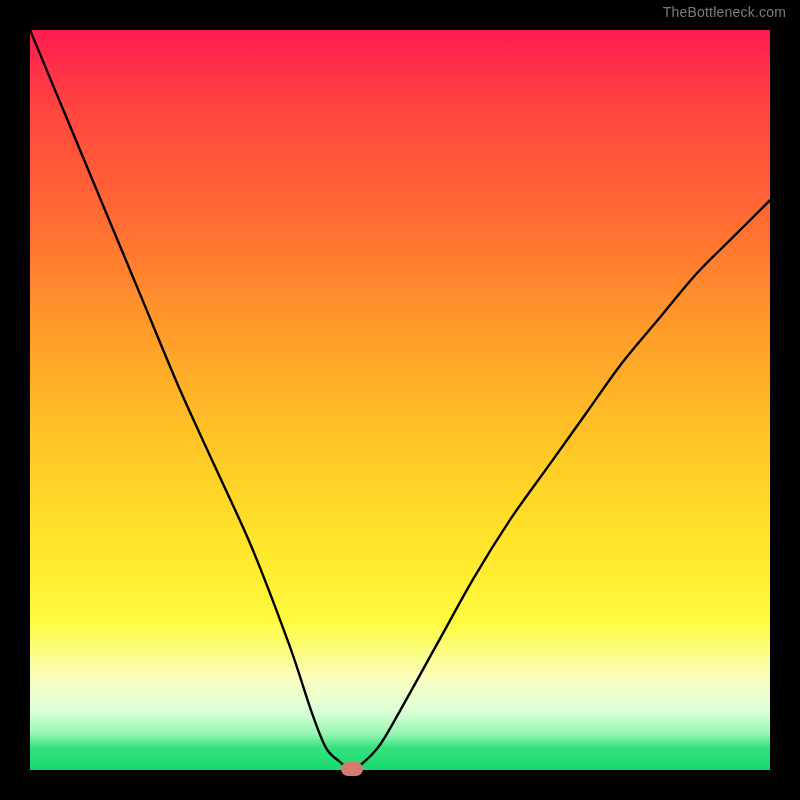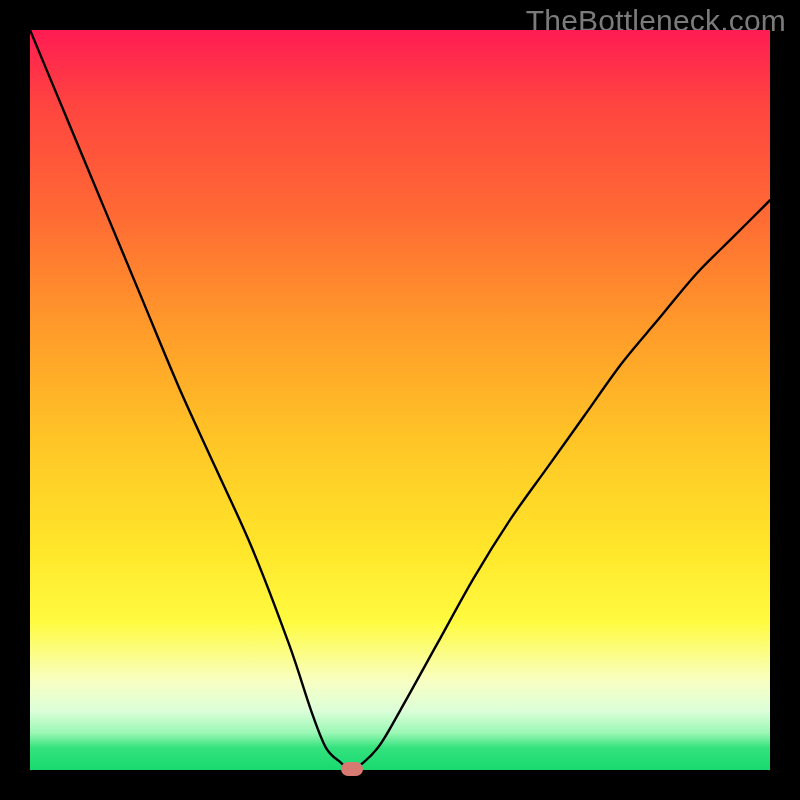--- a/index.html
+++ b/index.html
@@ -37,21 +37,21 @@
       #dcffd9 92%,
       #9af7b4 95%,
       #34e27e 97%,
       #18d96f 100%);
   }
   .watermark {
     position: absolute;
     top: 4px;
     right: 14px;
     color: #7b7b7b;
-    font-size: 30px;
+    font-size: 14px;
     font-weight: 500;
     letter-spacing: 0.2px;
     user-select: none;
   }
   .marker {
     position: absolute;
     width: 22px;
     height: 14px;
     background: #d67a72;
     border-radius: 7px;

